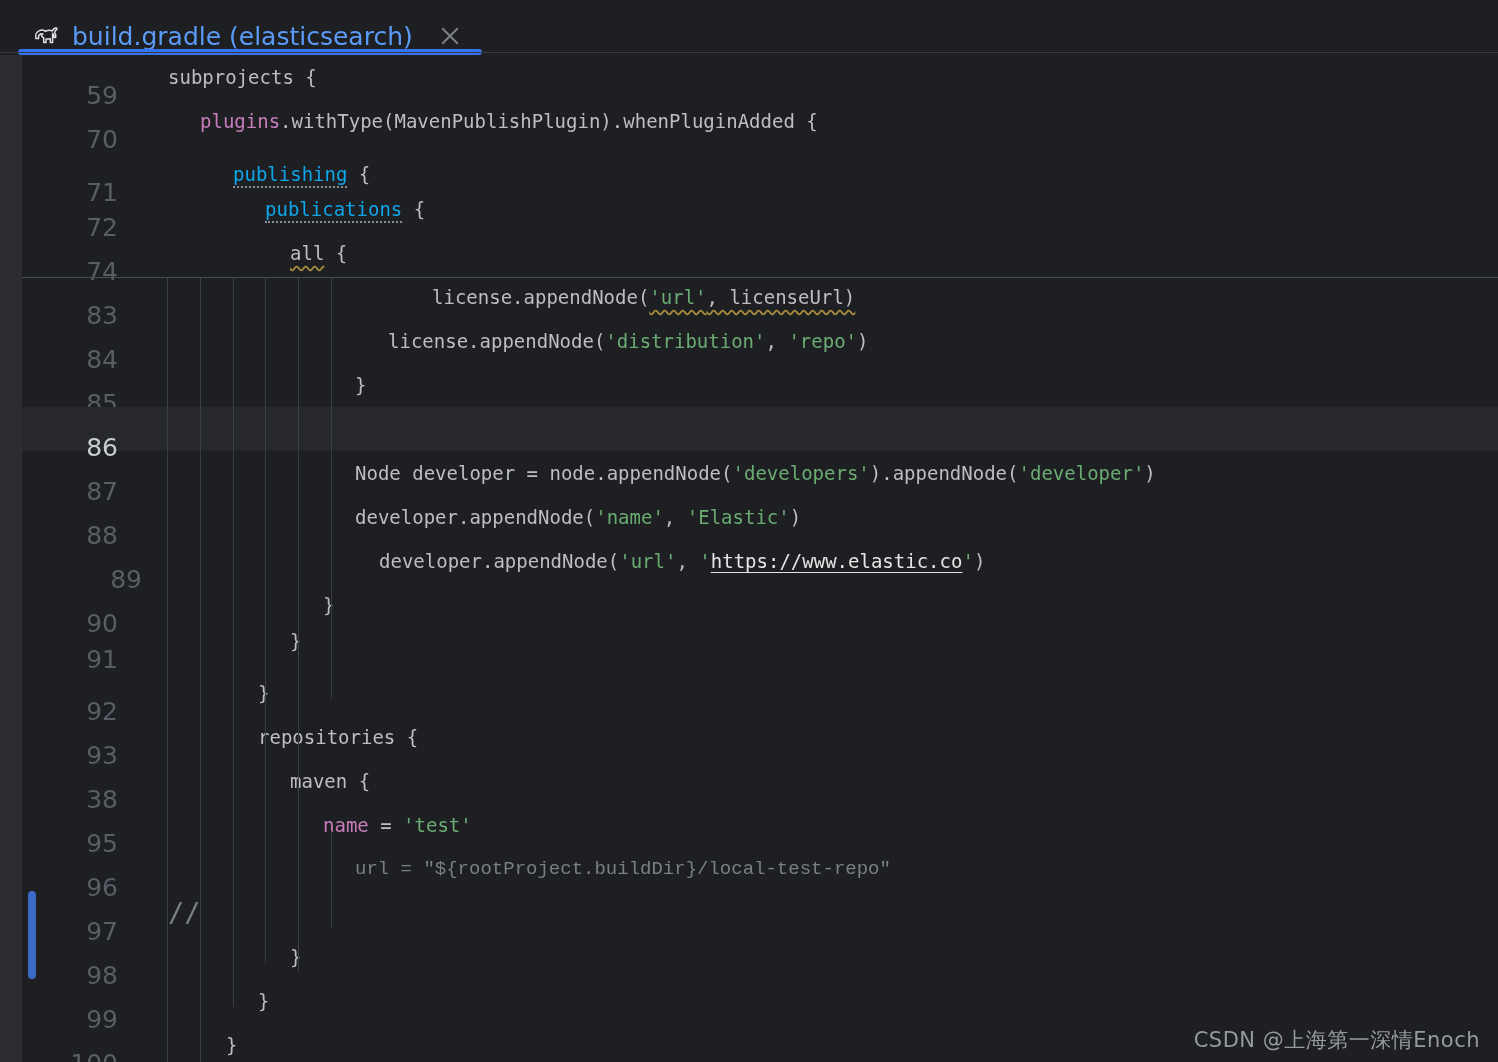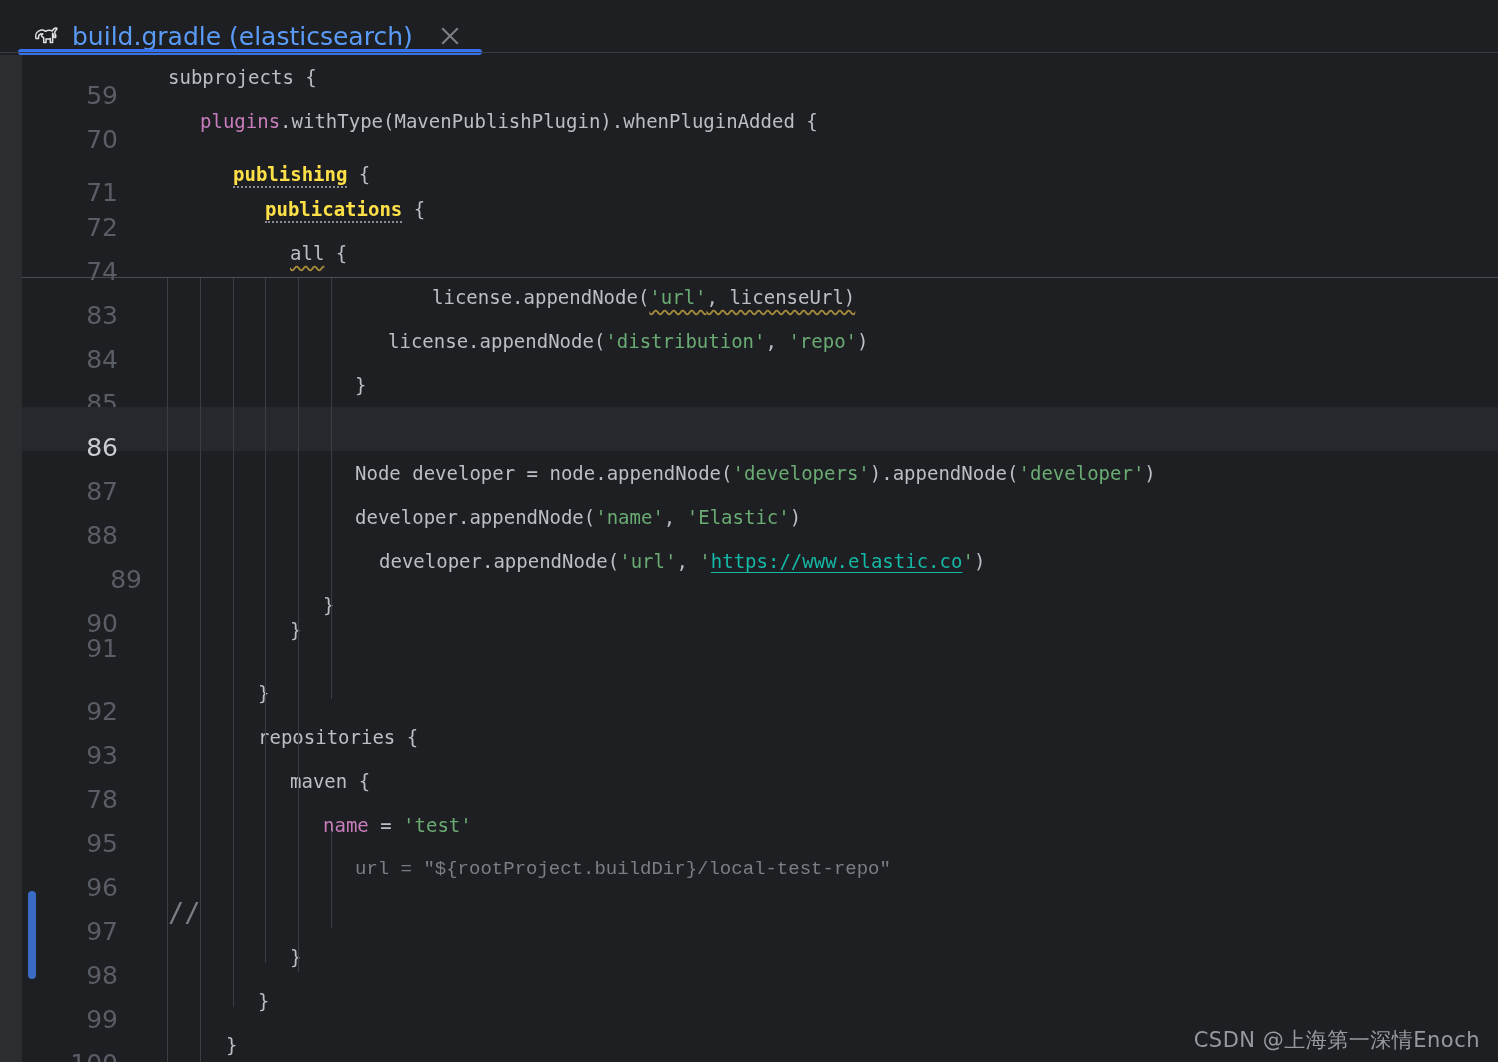--- a/index.html
+++ b/index.html
@@ -131,26 +131,25 @@
     letter-spacing: 0.0px;
     color: #BCBEC4;
     white-space: pre;
   }
 
   
   .t-def     { color: #BCBEC4; }
   .t-kw      { color: #C77DBB; }
   .t-str     { color: #6AAB73; }
   .t-comment { color: #7A7E85; font-family: Liberation Mono, monospace; }
-  .t-link    { color: #14b8a6; text-decoration: underline; text-underline-offset: 4px; }
+  .t-link    { color: #e5e5e5; text-decoration: underline; text-underline-offset: 4px; }
   .t-dotted  {
-    color: #fde047;
+    color: #0ea5e9;
     border-bottom: 2px dotted #8A8D94;
     padding-bottom: 1px;
-    font-weight: bold;
   }
   .t-wavy {
     text-decoration: underline wavy #A58B3B;
     text-decoration-skip-ink: none;
     text-underline-offset: 5px;
   }
 
   
   .sticky {
     position: absolute;
@@ -292,37 +291,37 @@
       <div class="row" style="top:261px;margin-left:24px;">
         <span class="lnum">89</span>
         <span class="code" style="left:355px;"><span class="t-def">developer.appendNode(</span><span class="t-str">'url'</span><span class="t-def">, </span><span class="t-str">'</span><span class="t-link">https://www.elastic.co</span><span class="t-str">'</span><span class="t-def">)</span></span>
       </div>
 
       <div class="row" style="top:305px;">
         <span class="lnum">90</span>
         <span class="code" style="left:323px;"><span class="t-def">}</span></span>
       </div>
 
-      <div class="row" style="top:330px;">
+      <div class="row" style="top:341px;">
         <span class="lnum">91</span>
         <span class="code" style="left:290px;"><span class="t-def">}</span></span>
       </div>
 
       <div class="row" style="top:393px;">
         <span class="lnum">92</span>
         <span class="code" style="left:258px;"><span class="t-def">}</span></span>
       </div>
 
       <div class="row" style="top:437px;">
         <span class="lnum">93</span>
         <span class="code" style="left:258px;"><span class="t-def">repositories {</span></span>
       </div>
 
       <div class="row" style="top:481px;">
-        <span class="lnum">78</span>
+        <span class="lnum">38</span>
         <span class="code" style="left:290px;"><span class="t-def">maven {</span></span>
       </div>
 
       <div class="row" style="top:525px;">
         <span class="lnum">95</span>
         <span class="code" style="left:323px;"><span class="t-kw">name</span><span class="t-def"> = </span><span class="t-str">'test'</span></span>
       </div>
 
       <div class="row" style="top:569px;">
         <span class="lnum">96</span>

